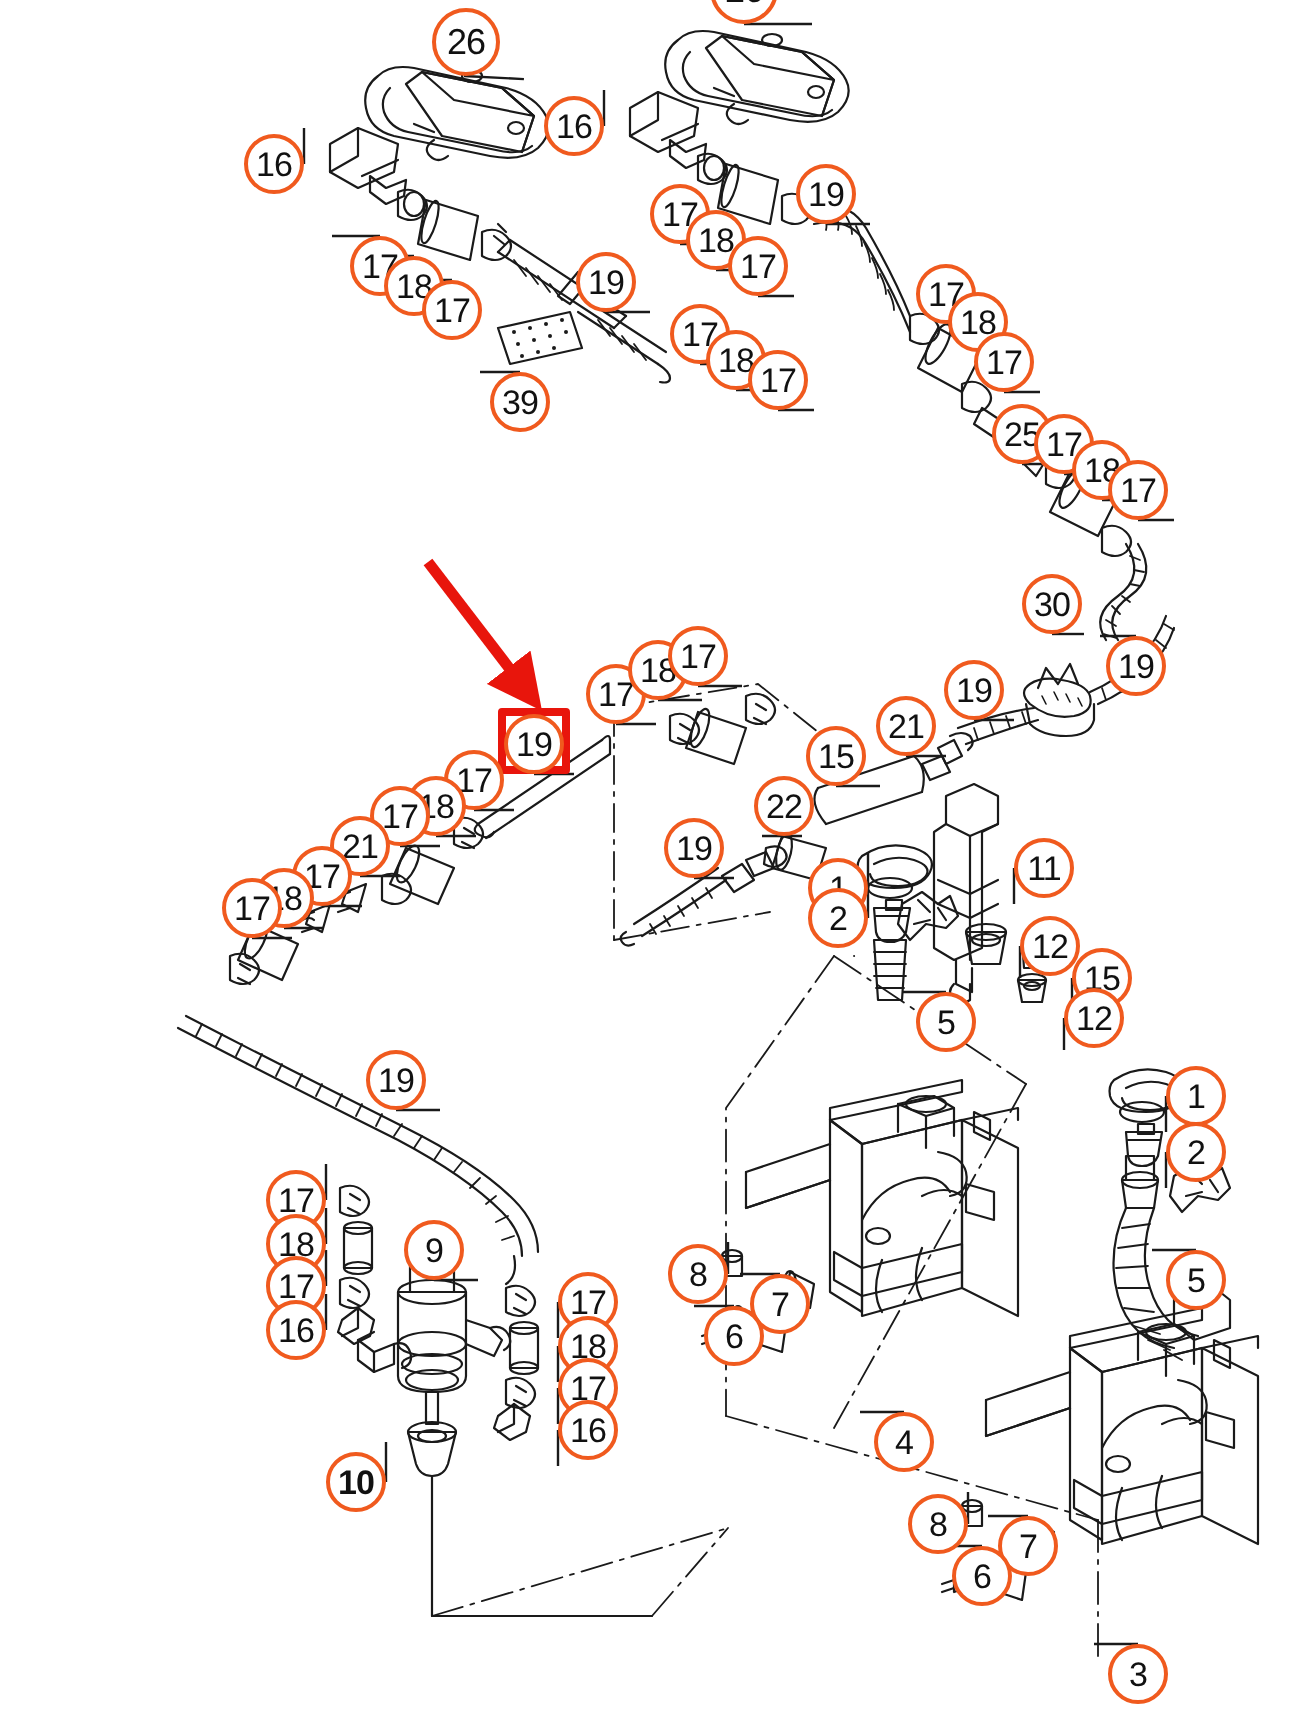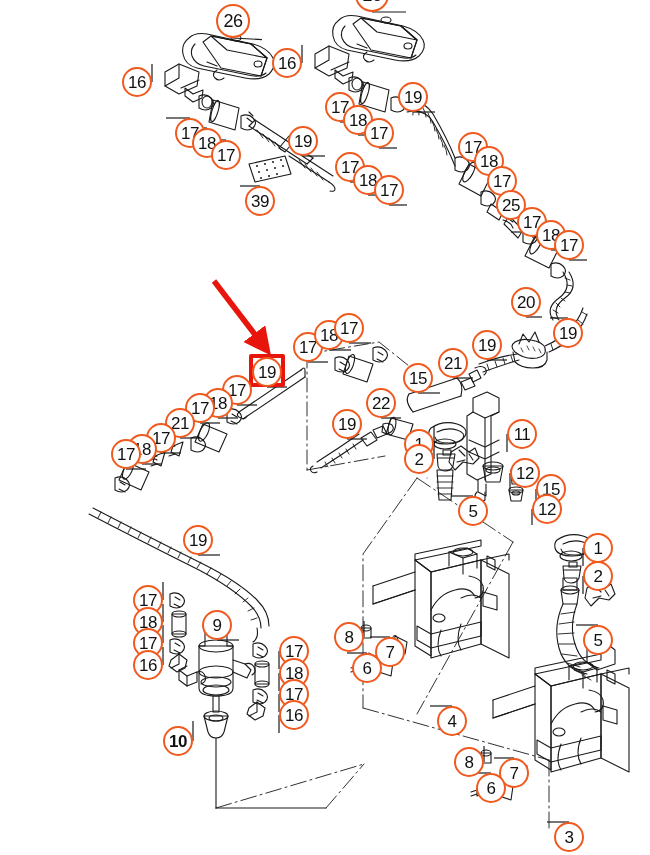--- a/index.html
+++ b/index.html
@@ -519,39 +519,39 @@
       <div class="callout c1" style="left: 326px; top: 105px; border-color: rgb(240, 90, 30);">18</div>
       <div class="callout c1" style="left: 347px; top: 118px; border-color: rgb(240, 90, 30);">17</div>
       <div class="callout c1" style="left: 381px; top: 82px; border-color: rgb(240, 90, 30);">19</div>
       <div class="callout c1" style="left: 318px; top: 152px; border-color: rgb(240, 90, 30);">17</div>
       <div class="callout c1" style="left: 336px; top: 165px; border-color: rgb(240, 90, 30);">18</div>
       <div class="callout c1" style="left: 357px; top: 175px; border-color: rgb(240, 90, 30);">17</div>
       <div class="callout c1" style="left: 228px; top: 186px; border-color: rgb(240, 90, 30);">39</div>
       <div class="callout c1" style="left: 441px; top: 132px; border-color: rgb(240, 90, 30);">17</div>
       <div class="callout c1" style="left: 457px; top: 146px; border-color: rgb(240, 90, 30);">18</div>
       <div class="callout c1" style="left: 470px; top: 166px; border-color: rgb(240, 90, 30);">17</div>
-      <div class="callout c1" style="left: 479px; top: 190px; border-color: rgb(240, 90, 30);">25</div>
+      <div class="callout c1" style="left: 479px; top: 202px; border-color: rgb(240, 90, 30);">25</div>
       <div class="callout c1" style="left: 500px; top: 207px; border-color: rgb(240, 90, 30);">17</div>
       <div class="callout c1" style="left: 519px; top: 220px; border-color: rgb(240, 90, 30);">18</div>
       <div class="callout c1" style="left: 537px; top: 230px; border-color: rgb(240, 90, 30);">17</div>
-      <div class="callout c1" style="left: 494px; top: 287px; border-color: rgb(240, 90, 30);">20</div>
+      <div class="callout c1" style="left: 494px; top: 287px; border-color: rgb(240, 90, 30);">30</div>
       <div class="callout c1" style="left: 536px; top: 318px; border-color: rgb(240, 90, 30);">19</div>
       <div class="callout c1" style="left: 276px; top: 332px; border-color: rgb(240, 90, 30);">17</div>
       <div class="callout c1" style="left: 297px; top: 320px; border-color: rgb(240, 90, 30);">18</div>
       <div class="callout c1" style="left: 317px; top: 313px; border-color: rgb(240, 90, 30);">17</div>
       <div class="callout c1" style="left: 235px; top: 357px; border-color: rgb(240, 90, 30);">19</div>
       <div class="callout c1" style="left: 205px; top: 375px; border-color: rgb(240, 90, 30);">17</div>
       <div class="callout c1" style="left: 186px; top: 388px; border-color: rgb(240, 90, 30);">18</div>
       <div class="callout c1" style="left: 168px; top: 393px; border-color: rgb(240, 90, 30);">17</div>
       <div class="callout c1" style="left: 148px; top: 408px; border-color: rgb(240, 90, 30);">21</div>
       <div class="callout c1" style="left: 129px; top: 423px; border-color: rgb(240, 90, 30);">17</div>
       <div class="callout c1" style="left: 110px; top: 434px; border-color: rgb(240, 90, 30);">18</div>
       <div class="callout c1" style="left: 94px; top: 439px; border-color: rgb(240, 90, 30);">17</div>
       <div class="callout c1" style="left: 315px; top: 409px; border-color: rgb(240, 90, 30);">19</div>
-      <div class="callout c1" style="left: 349px; top: 388px; border-color: rgb(240, 90, 30);">22</div>
+      <div class="callout c1" style="left: 360px; top: 388px; border-color: rgb(240, 90, 30);">22</div>
       <div class="callout c1" style="left: 386px; top: 363px; border-color: rgb(240, 90, 30); text-align: center;">15</div>
       <div class="callout c1" style="left: 421px; top: 348px; border-color: rgb(240, 90, 30);">21</div>
       <div class="callout c1" style="left: 455px; top: 330px; border-color: rgb(240, 90, 30);">19</div>
       <div class="callout c1" style="left: 490px; top: 419px; border-color: rgb(240, 90, 30);">11</div>
       <div class="callout c1" style="left: 387px; top: 429px; border-color: rgb(240, 90, 30);">1</div>
       <div class="callout c1" style="left: 387px; top: 444px; border-color: rgb(240, 90, 30);">2</div>
       <div class="callout c1" style="left: 493px; top: 458px; border-color: rgb(240, 90, 30);">12</div>
       <div class="callout c1" style="left: 519px; top: 474px; border-color: rgb(240, 90, 30);">15</div>
       <div class="callout c1" style="left: 515px; top: 494px; border-color: rgb(240, 90, 30);">12</div>
       <div class="callout c1" style="left: 441px; top: 496px; border-color: rgb(240, 90, 30);">5</div>

